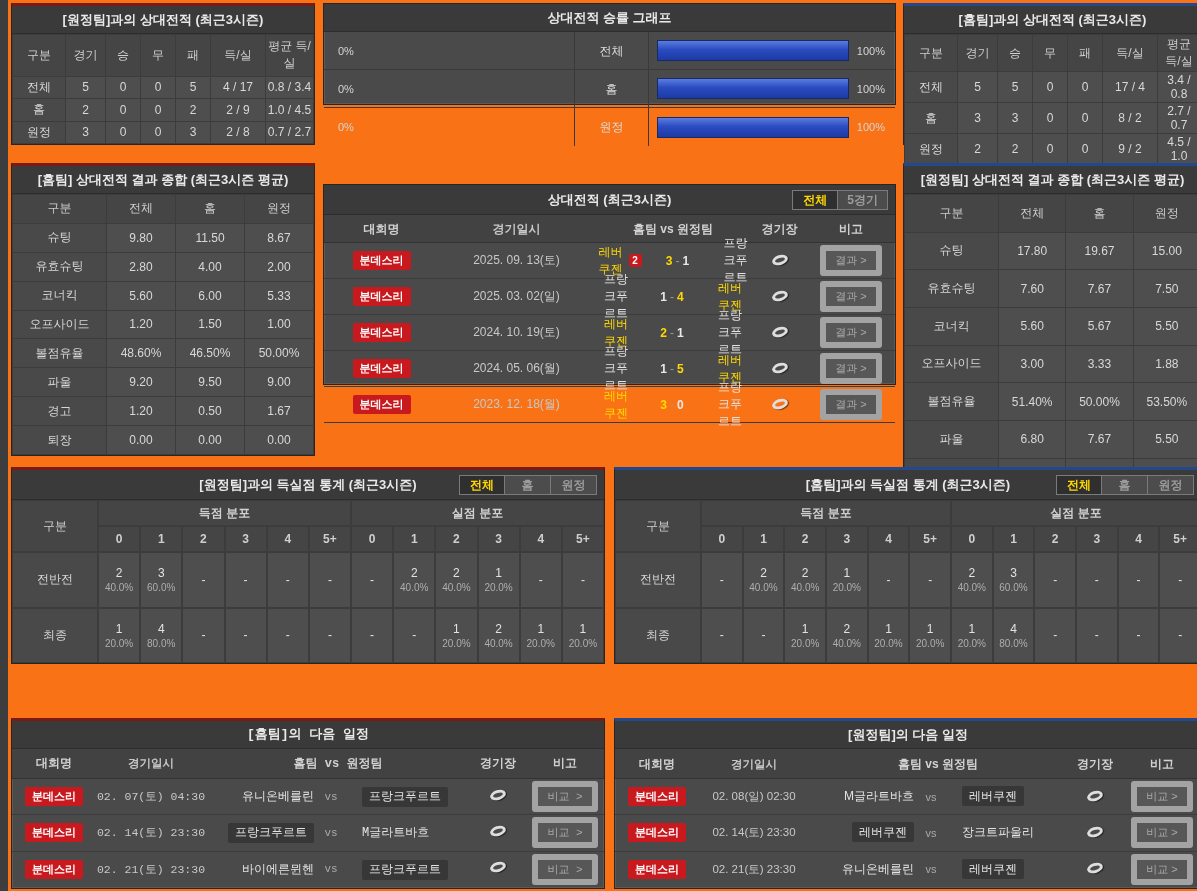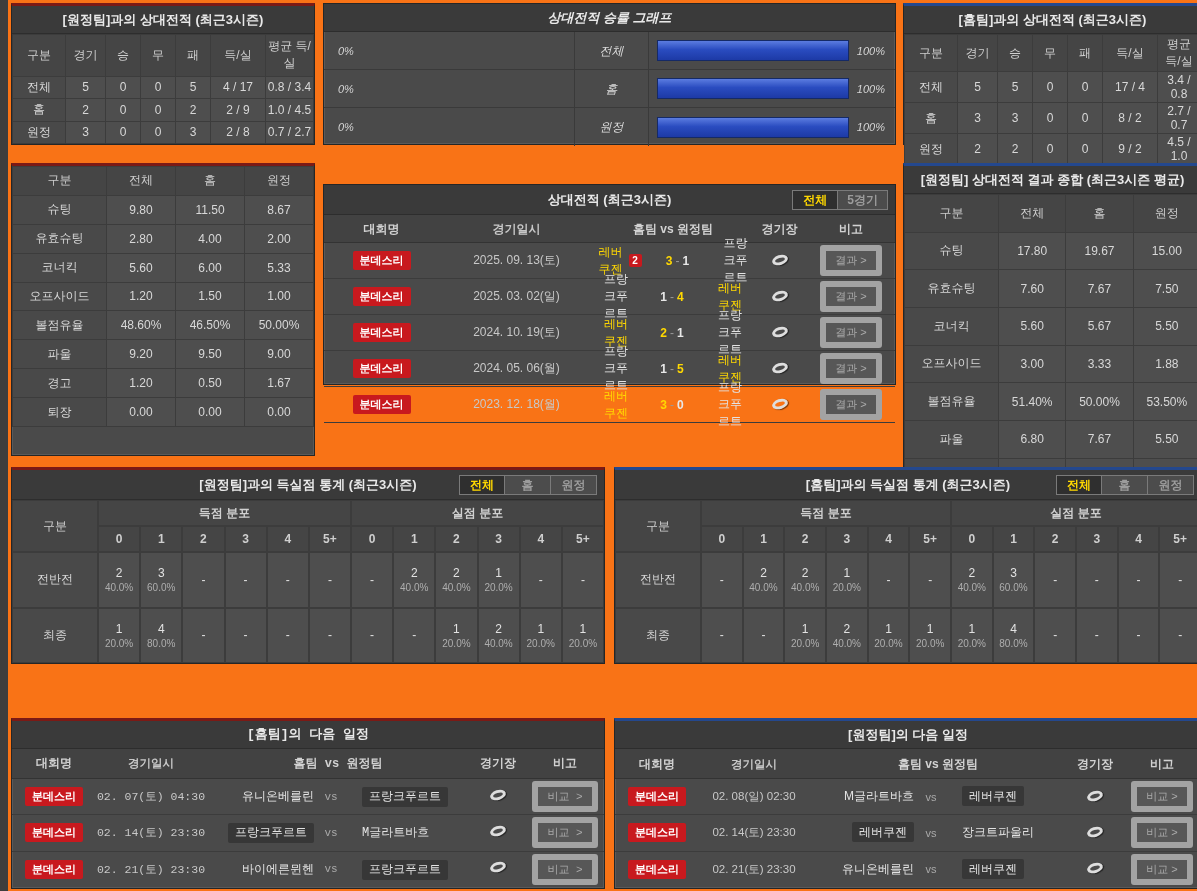--- a/index.html
+++ b/index.html
@@ -129,21 +129,21 @@
         <td>0</td>
         <td>0</td>
         <td>3</td>
         <td>2 / 8</td>
         <td>0.7 / 2.7</td>
       </tr>
     </tbody>
       </table>
   </div>
 
-  <div class="panel" style="left:315px;top:3px;width:573px;height:142px;font-style:italic;">
+  <div class="panel" style="left:315px;top:3px;width:573px;height:102px;">
     <div class="ptitle">상대전적 승률 그래프</div>
     <div class="grow">
       <div class="gleft">
           <span class="gpct">0%</span>
           <div class="bar-wrap"></div>
         </div>
       <div class="glabel">전체</div>
       <div class="gright">
           <div class="bar-wrap">
             <div class="bar" style="width: 100%;"></div>
@@ -226,20 +226,21 @@
         <td>0</td>
         <td>0</td>
         <td>9 / 2</td>
         <td>4.5 / 1.0</td>
       </tr>
     </tbody>
       </table>
   </div>
 
   <div class="panel red" style="left:3px;top:163px;width:304px;height:293px;">
+    <div class="ptitle">[홈팀] 상대전적 결과 종합 (최근3시즌 평균)</div>
     <table class="stat">
       <colgroup>
           <col style="width:94px">
           <col>
           <col>
           <col>
         </colgroup>
       <tbody>
           <tr class="hd">
         <td>구분</td>

